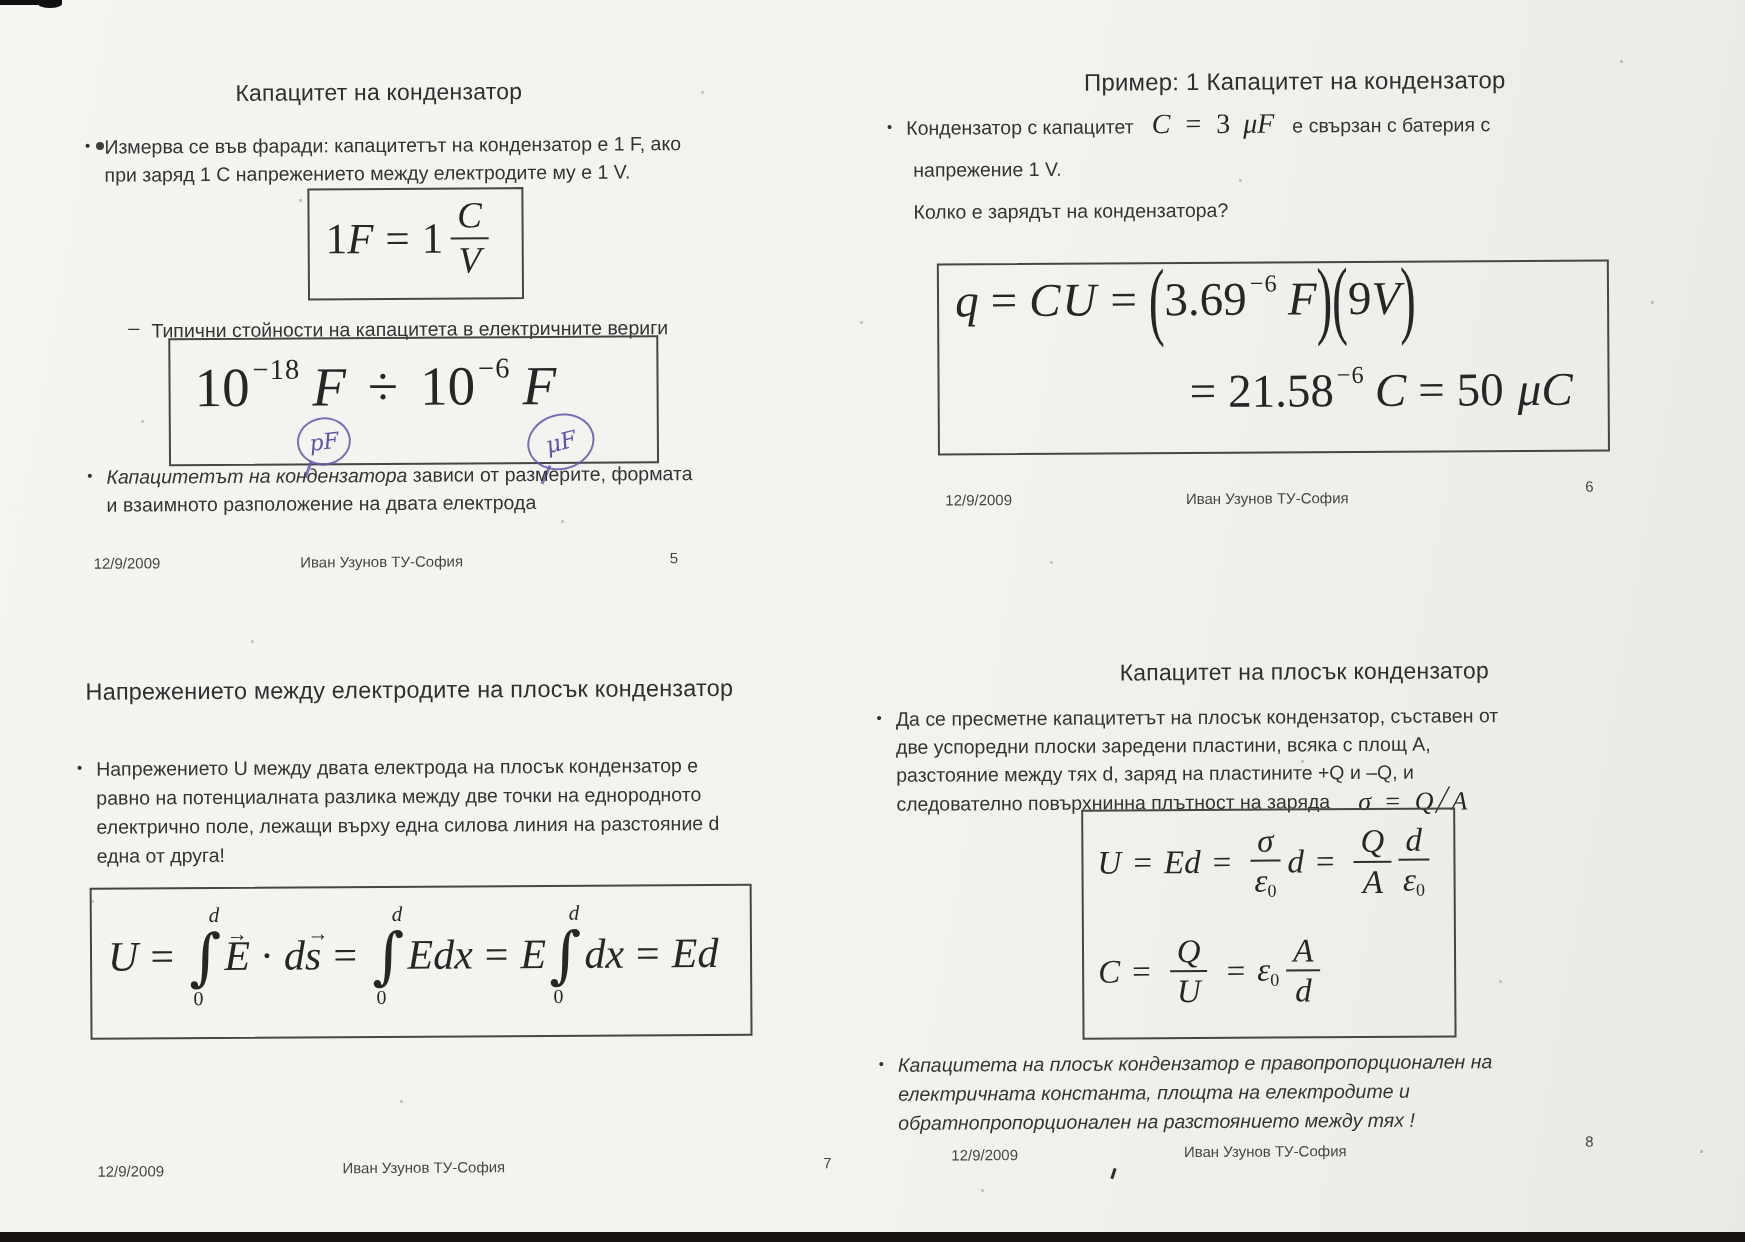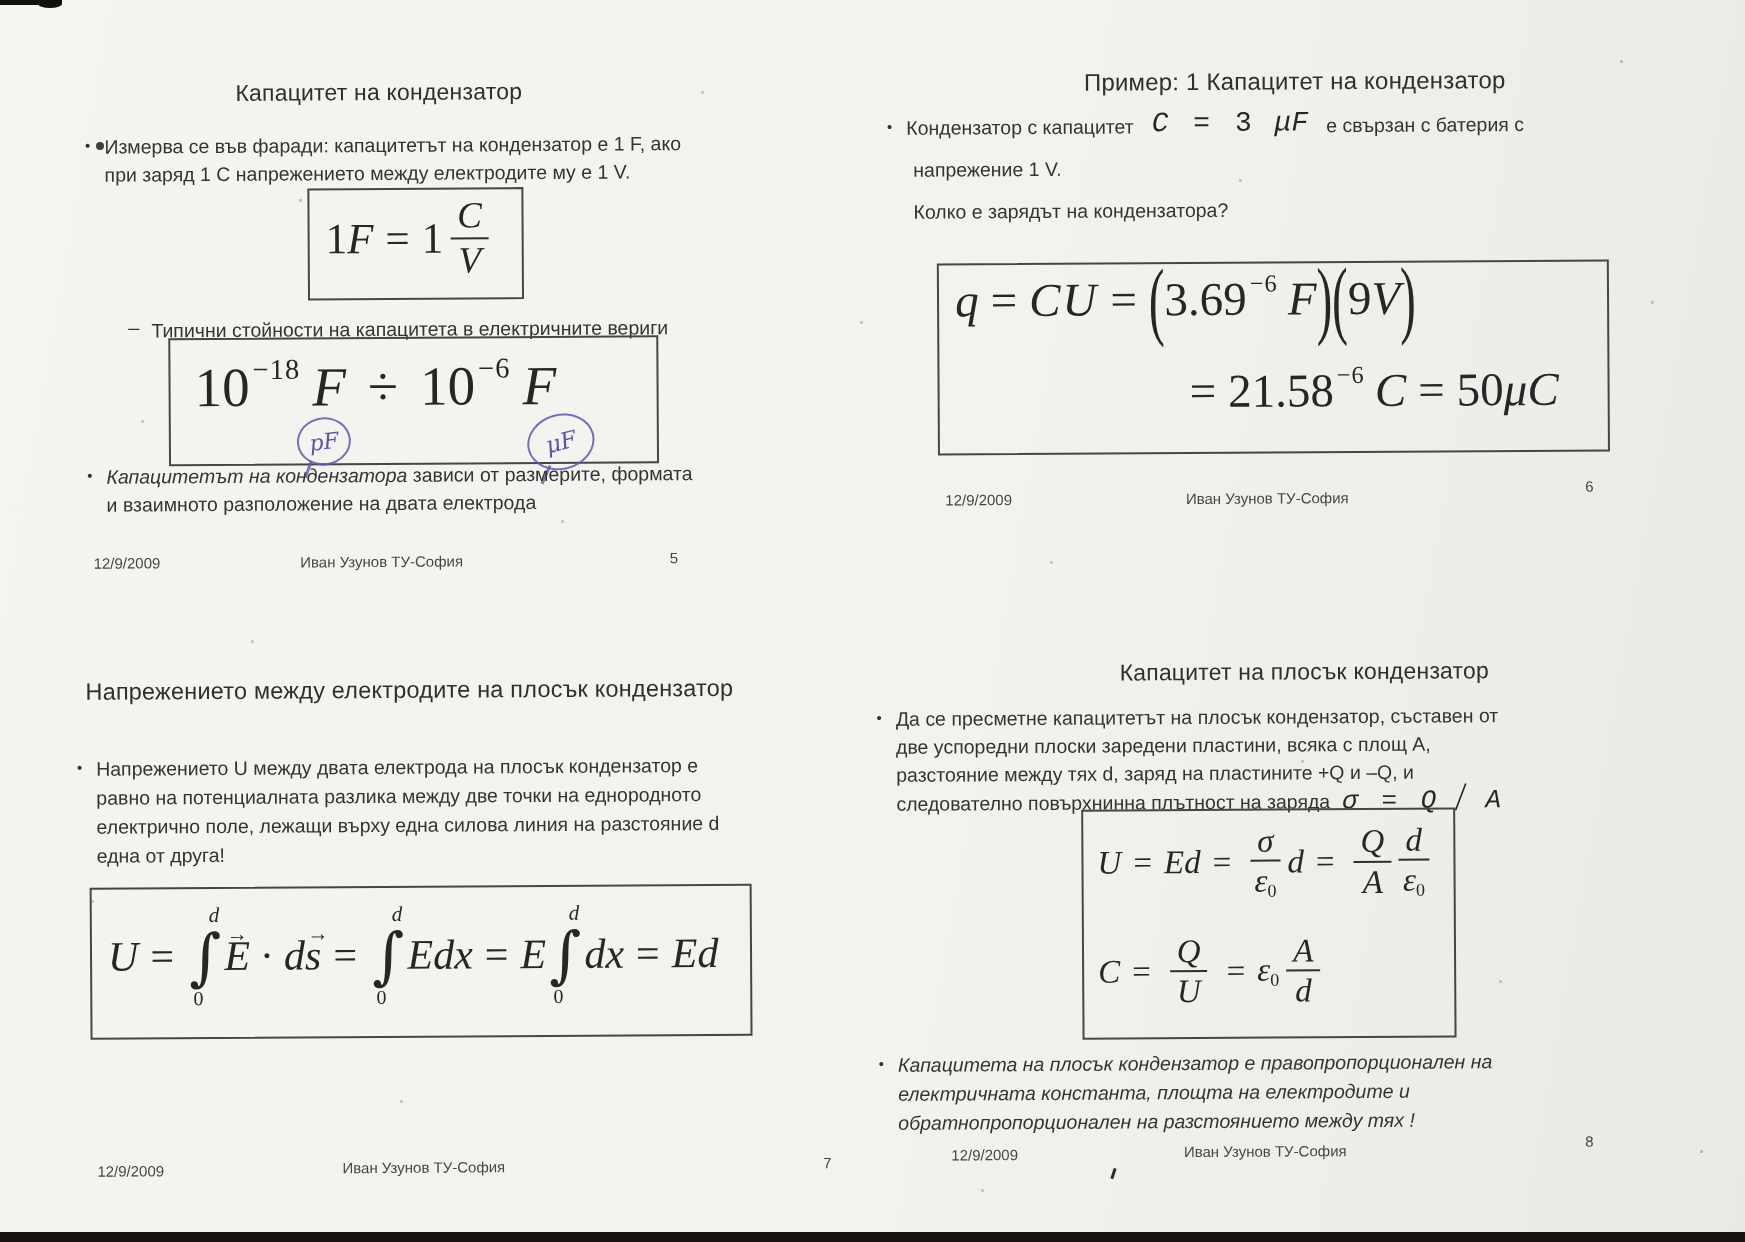--- a/index.html
+++ b/index.html
@@ -24,21 +24,21 @@
   .fr .n{padding:0 7px 1px;border-bottom:2px solid #2e2e2e;}
   .fr .d{padding-top:1px;}
   .sb{font-size:.55em;vertical-align:-.28em;}
   .ig{display:inline-flex;flex-direction:column;align-items:center;line-height:.9;margin:0 3px;}
   .ig .lt{font:italic 21px "Liberation Serif",serif;transform:translateX(9px);}
   .ig .sym{font-size:62px;line-height:.95;font-family:"DejaVu Serif",serif;font-style:normal;}
   .ig .lb{font:20px "Liberation Serif",serif;transform:translateX(-7px);}
   .vec{position:relative;display:inline-block;}
   .vec .arr{position:absolute;top:-.52em;left:.12em;font-size:.5em;font-style:normal;}
   .bp{display:inline-block;transform:scaleY(1.85);transform-origin:center;font-weight:300;margin:0 0px;}
-  .imath{font-family:Liberation Mono, monospace;color:#262626;white-space:nowrap;}
+  .imath{font-family:Liberation Serif, serif;color:#262626;white-space:nowrap;}
   .footer-el{position:absolute;font-size:15px;color:#454545;}
   .ann{position:absolute;border:2.5px solid rgba(96,88,170,.85);border-radius:50%;color:#5a53a6;
        display:flex;align-items:center;justify-content:center;
        font-family:"DejaVu Serif",serif;font-style:italic;}
   .ann .tail{position:absolute;width:2.5px;background:rgba(96,88,170,.8);}
   
   .edge-bar{position:absolute;left:0;bottom:0;width:100%;height:10px;background:#16120f;}
   .corner-a{position:absolute;left:0;top:0;width:42px;height:5px;background:#101010;}
   .corner-b{position:absolute;left:38px;top:0;width:24px;height:8px;background:#101010;border-radius:0 0 60% 60%;}
   .ink-dot{position:absolute;left:96px;top:142px;width:8px;height:8px;border-radius:50%;background:#403f3d;}
@@ -161,21 +161,21 @@
           <span class="it">V</span>
           <span class="bp">)</span>
         </div>
         <div class="mrow" style="left:238px;top:100px;font-size:47px">
           <span class="meq">=</span>
           <span>21.58</span>
           <span class="sup">−6</span>
           <span class="it" style="margin-left:10px">C</span>
           <span class="meq">=</span>
           <span>50</span>
-          <span class="it" style="margin-left:0">μC</span>
+          <span class="it" style="margin-left:14px">μC</span>
         </div>
       </div>
 
       <span class="footer-el" style="left:78px;top:434px">12/9/2009</span>
       <span class="footer-el tcenter" style="left:80px;top:434px;width:640px">Иван Узунов ТУ-София</span>
       <span class="footer-el" style="left:718px;top:424px">6</span>
     </section>
 
     <section class="slide" style="left:58px;top:650px;width:780px;height:535px">
       <h2 class="title" style="left:27px;top:24px;font-size:23.5px">Напрежението между електродите на плосък кондензатор</h2>
@@ -232,21 +232,21 @@
       <h2 class="title tcenter" style="left:142px;top:16px;width:600px">Капацитет на плосък кондензатор</h2>
 
       <div class="brow" style="left:14px;top:60px;width:710px">
         <span class="dotm">•</span>
         <div class="btext" style="line-height:28px">
           <div class="ln">Да се пресметне капацитетът на плосък кондензатор, съставен от</div>
           <div class="ln">две успоредни плоски заредени пластини, всяка с площ A,</div>
           <div class="ln">разстояние между тях d, заряд на пластините +Q и –Q, и</div>
           <div class="ln" style="display:flex;align-items:center">
             <span>следователно повърхнинна плътност на заряда</span>
-            <span class="imath" style="font-size:26px;margin-left:12px">
+            <span class="imath" style="font-size:26px;margin-left:28px">
               <span class="it">σ</span>
               <span style="margin:0 8px">=</span>
               <span class="it">Q</span>
               <span style="display:inline-block;transform:scaleY(1.35);font-size:30px">∕</span>
               <span class="it">A</span>
             </span>
           </div>
         </div>
       </div>
 

